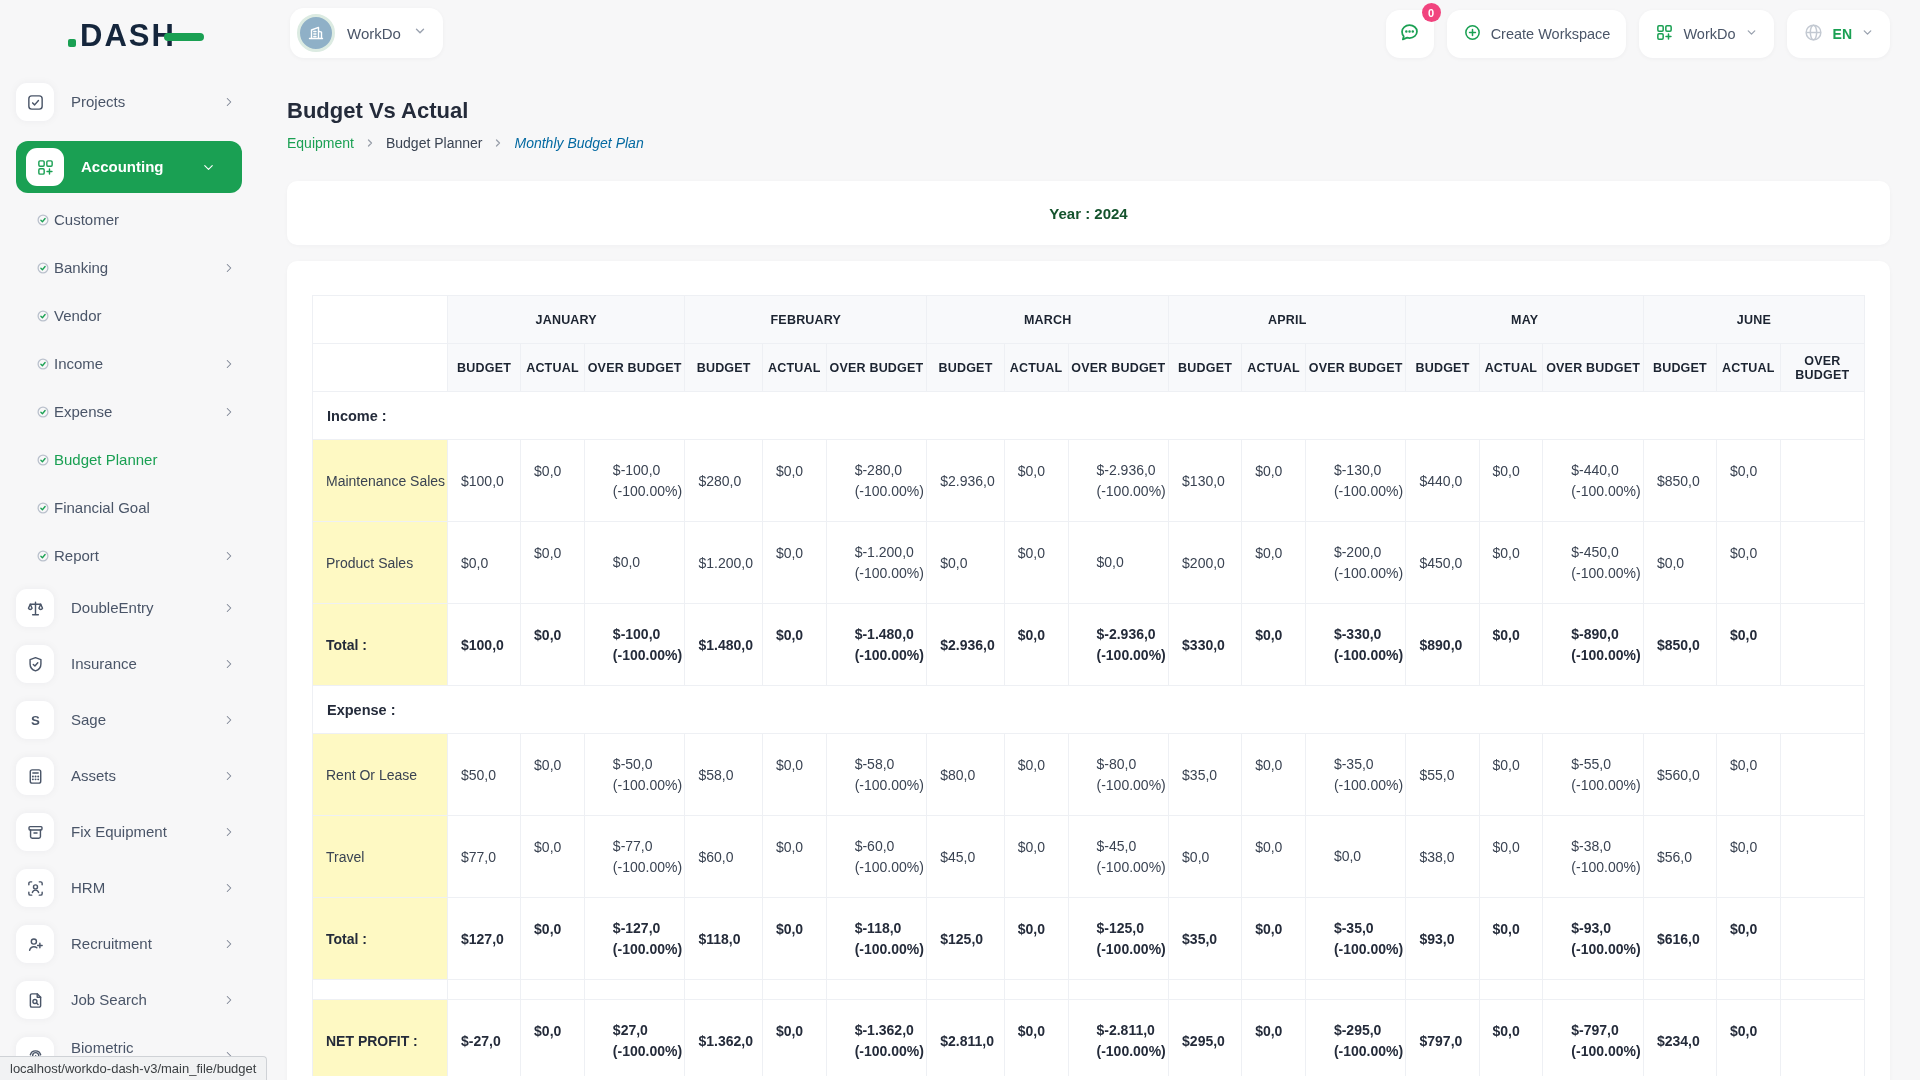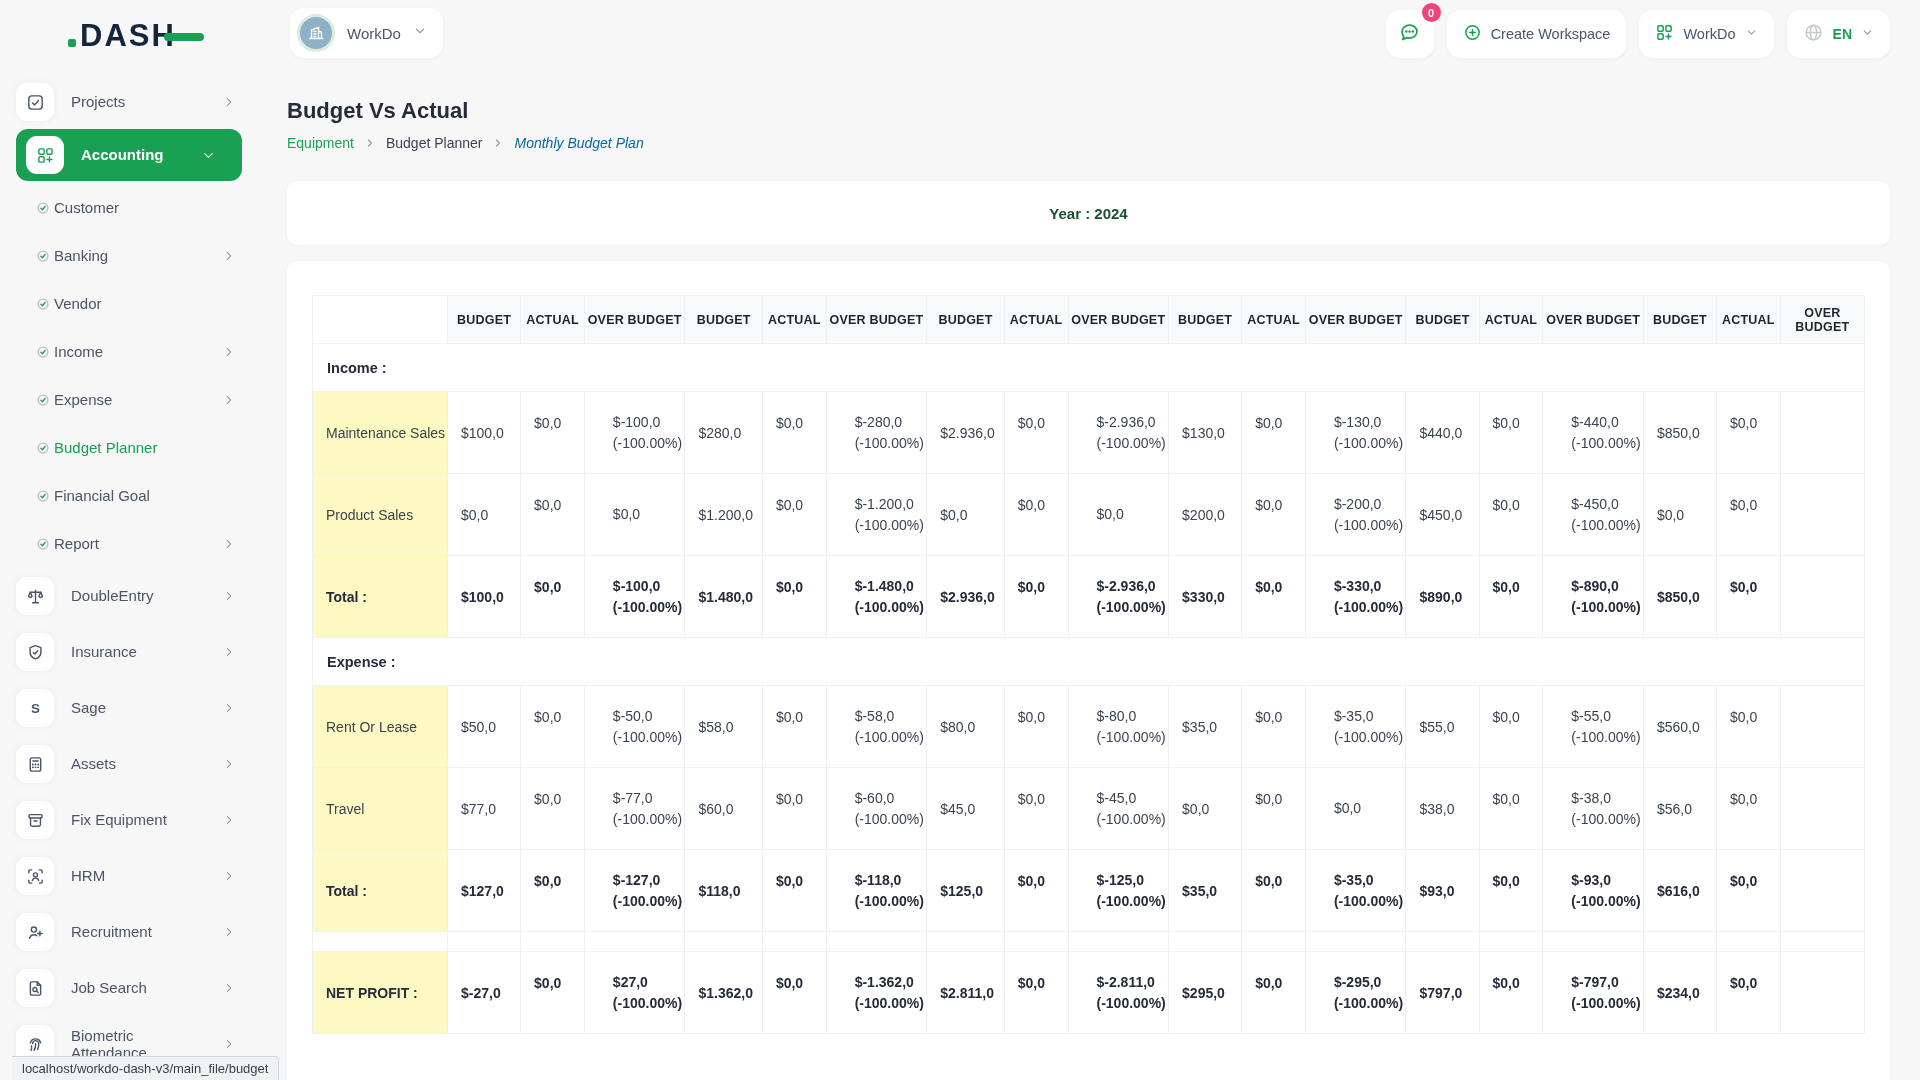--- a/index.html
+++ b/index.html
@@ -31,21 +31,21 @@
   .layout { display:flex; height:1006px; }
   .sidebar { width:262px; flex:none; padding-top:4px; overflow:hidden; }
   .side-item { display:flex; align-items:center; cursor:pointer; }
   .side-item.top { height:56px; padding:0 26px 0 16px; gap:17px; }
   .side-item.top:first-child { height:48px; }
   .side-item.sub { height:48px; padding:0 26px 0 36px; gap:4px;text-align:right; }
   .icon-box { width:38px; height:38px; border-radius:11px; background:#fff; flex:none;
     display:flex; align-items:center; justify-content:center; color:#4a5568; box-shadow:0 0 8px rgba(20,30,50,.05); }
   .side-label { font-size:15px; color:#4a5568; line-height:1.15; }
   .side-chevron { margin-left:auto; color:#7c8494; display:flex; }
-  .side-item.active-top { background:#1aa053; border-radius:12px; margin:3px 20px 3px 16px; padding-left:10px; height:52px; }
+  .side-item.active-top { background:#1aa053; border-radius:12px; margin:15px 20px 3px 16px; padding-left:10px; height:52px; }
   .side-item.active-top .side-label { color:#fff; font-weight:600; }
   .side-item.active-top .side-chevron { color:#fff; }
   .side-item.active-top .icon-box { color:#1aa053; box-shadow:none; }
   .sub-ic { flex:none; display:flex; }
   .side-item.sub.active-sub .side-label { color:#1aa053; }
 
   
   .main { flex:1; padding:0 30px 0 25px; }
   .page-title { font-size:22px; font-weight:700; color:#242b3a; margin-top:24px; }
   .breadcrumb { display:flex; align-items:center; gap:10px; margin-top:11px; font-size:14px; }
@@ -67,21 +67,21 @@
   td.row-label { padding-left:14px; font-size:14.5px; color:#3a4352; text-align:left; background:#fef9c3; }
   tr.section-row td { height:48px; font-weight:700; color:#242b3a; font-size:14.5px; padding-left:14px; }
   tr.data-row { height:82px; }
   tr.data-row td { font-size:14px; color:#3a4352; padding-left:13px; vertical-align:middle; }
   tr.data-row td.cell-actual { vertical-align:top; padding-top:23px; }
   tr.data-row td.cell-over { white-space:pre-line; line-height:1.45;padding-left:28px; }
   tr.bold-row td { font-weight:700; color:#242b3a; }
   tr.spacer-row td { height:20px; }
 
   
-  .statusbar { position:absolute; left:12px; bottom:0; height:24px; background:#f1f2f3;
+  .statusbar { position:absolute; left:0; bottom:0; height:24px; background:#f1f2f3;
     border:1px solid #cfd2d6; border-left:none; border-bottom:none; border-radius:0 4px 0 0;
     display:flex; align-items:center; padding:0 10px; font-size:13px; color:#3c4043; }
 </style>
 </head>
 <body>
 
 <div class="topbar">
   <div class="logo">
     <span class="logo-dot"></span>
     <span class="logo-text">DASH</span>
@@ -455,20 +455,29 @@
               <col style="width: 83px;">
               <col style="width: 70px;">
               <col style="width: 102px;">
               <col style="width: 83px;">
               <col style="width: 70px;">
               <col style="width: 102px;">
             </colgroup>
             <thead>
               <tr>
                 <th class="corner"></th>
+                <th colspan="3">JANUARY</th>
+                <th colspan="3">FEBRUARY</th>
+                <th colspan="3">MARCH</th>
+                <th colspan="3">APRIL</th>
+                <th colspan="3">MAY</th>
+                <th colspan="3">JUNE</th>
+              </tr>
+              <tr>
+                <th class="corner"></th>
                 <th>BUDGET</th>
                 <th>ACTUAL</th>
                 <th>OVER BUDGET</th>
                 <th>BUDGET</th>
                 <th>ACTUAL</th>
                 <th>OVER BUDGET</th>
                 <th>BUDGET</th>
                 <th>ACTUAL</th>
                 <th>OVER BUDGET</th>
                 <th>BUDGET</th>

